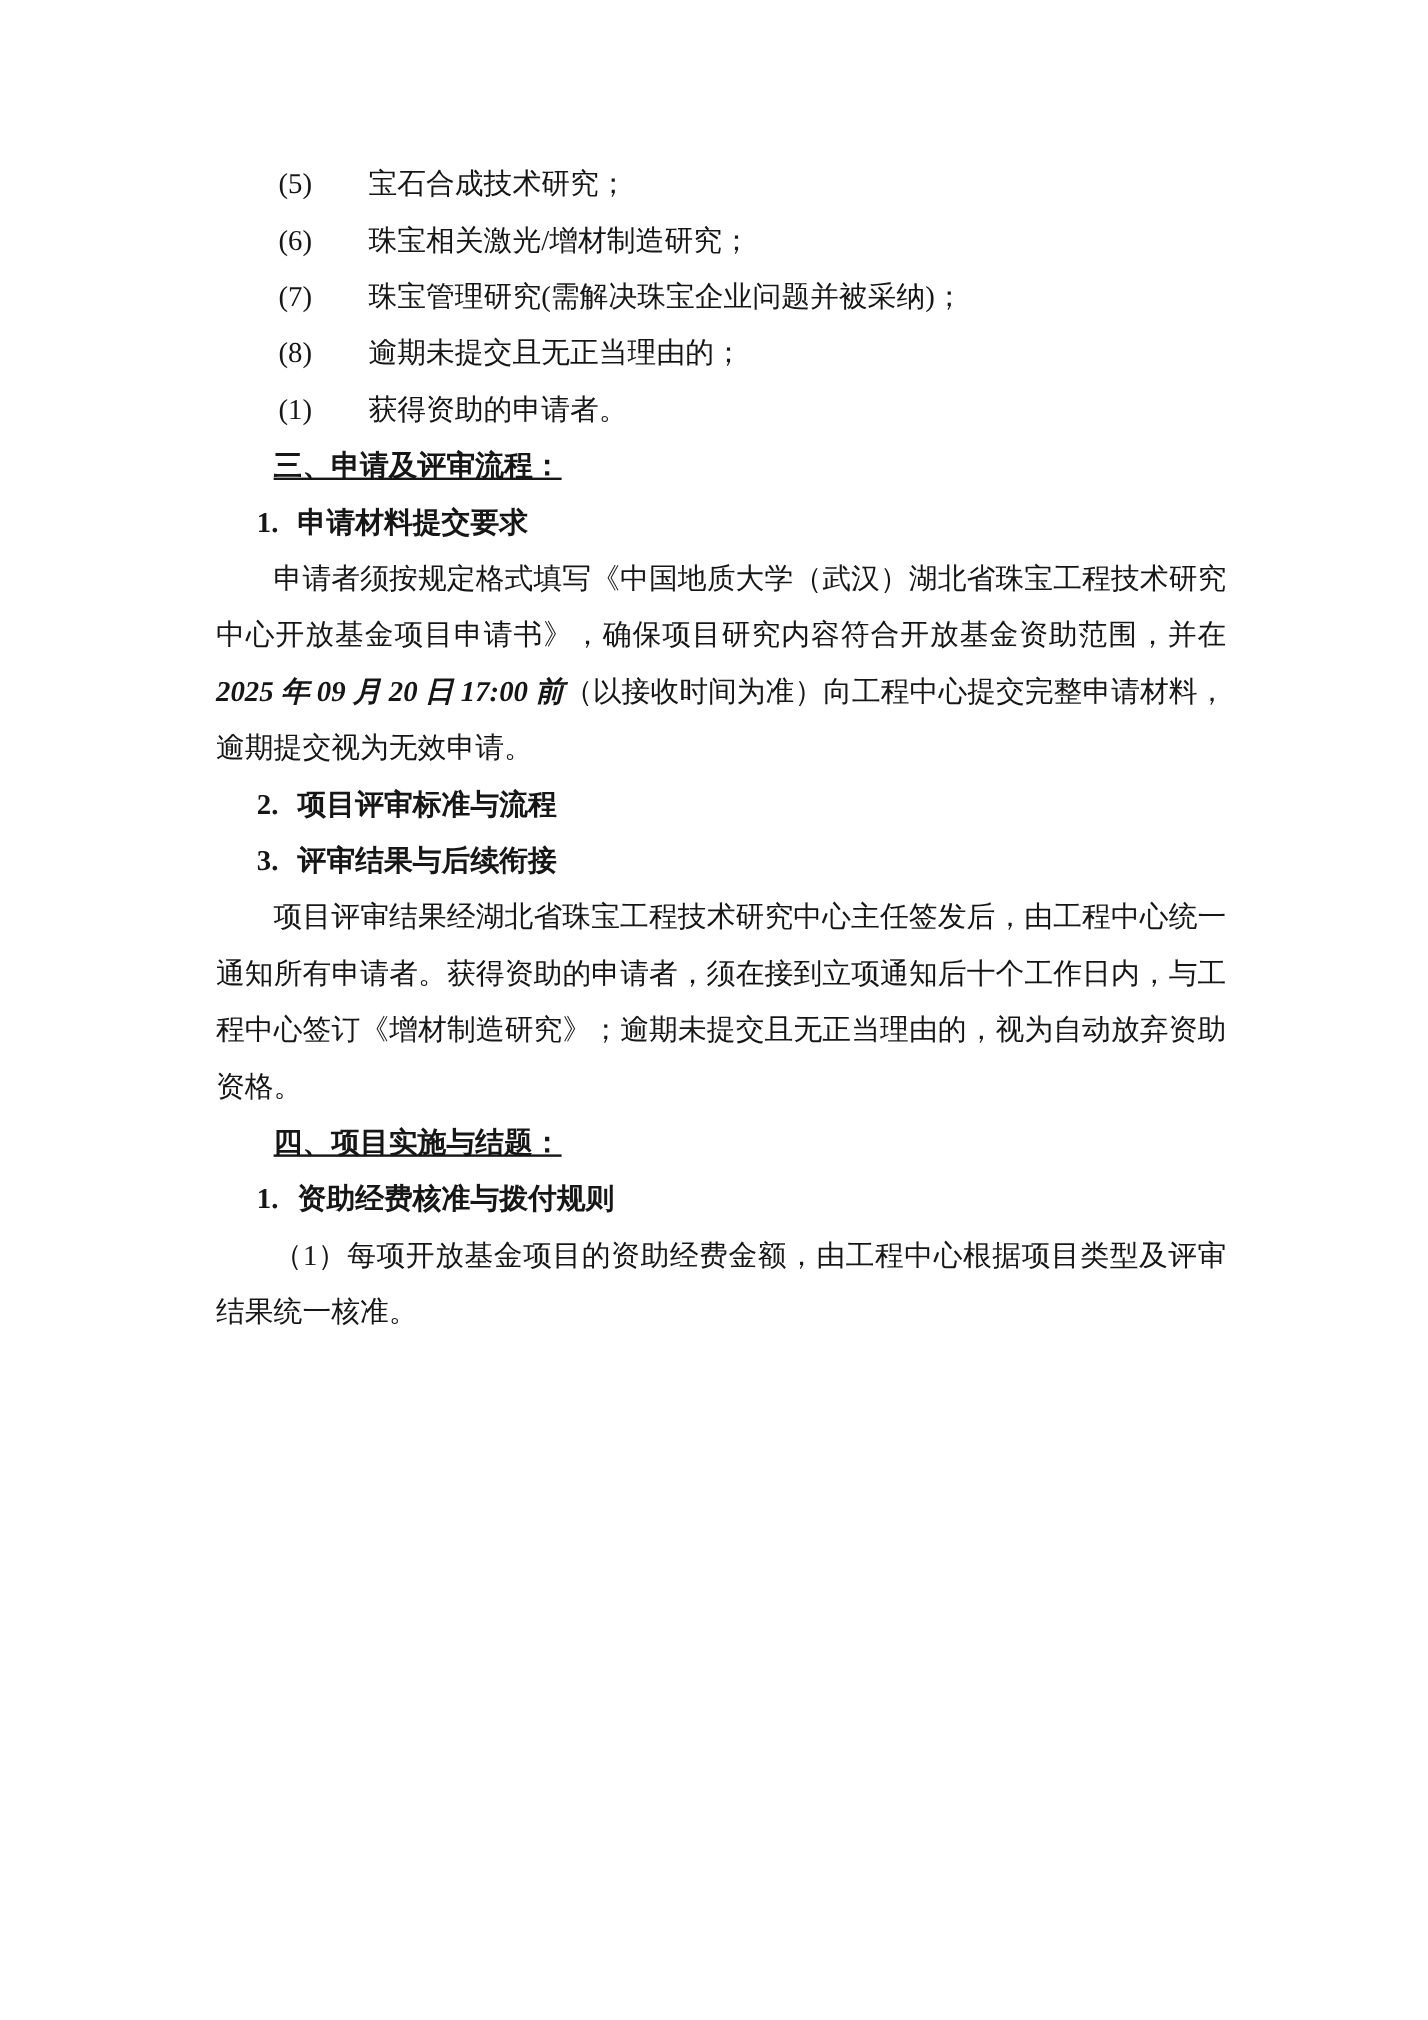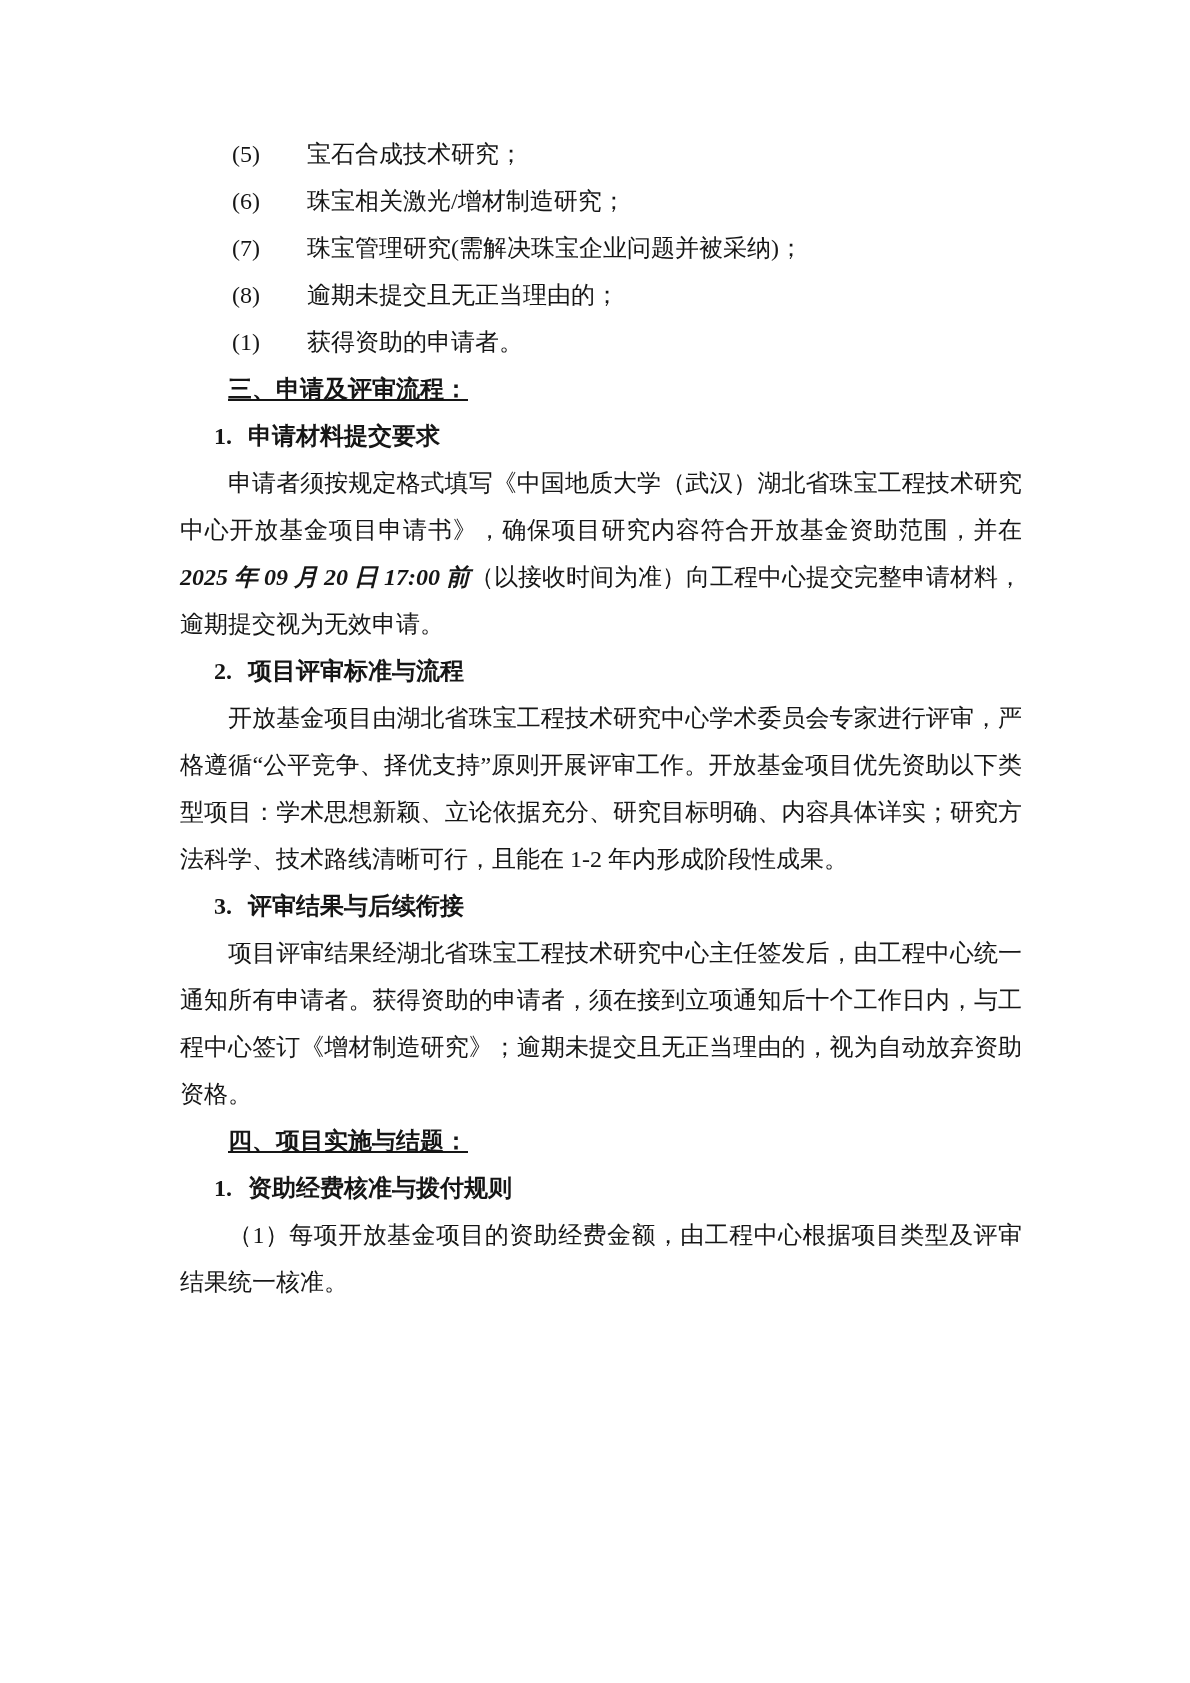--- a/index.html
+++ b/index.html
@@ -75,21 +75,20 @@
       <p class="li"><span class="num">(1)</span><span>获得资助的申请者。</span></p>
     </div>
 
     <div>
       <p class="h2">三、申请及评审流程：</p>
 
       <p class="h3"><span class="subnum">1.</span><span>申请材料提交要求</span></p>
       <p class="para"><span>申请者须按规定格式填写《中国地质大学（武汉）湖北省珠宝工程技术研究中心开放基金项目申请书》，确保项目研究内容符合开放基金资助范围，并在</span><span class="b">2025 年 09 月 20 日 17:00 前</span><span>（以接收时间为准）向工程中心提交完整申请材料，逾期提交视为无效申请。</span></p>
 
       <p class="h3"><span class="subnum">2.</span><span>项目评审标准与流程</span></p>
-      <p class="para">开放基金项目由湖北省珠宝工程技术研究中心学术委员会专家进行评审，严格遵循“公平竞争、择优支持”原则开展评审工作。开放基金项目优先资助以下类型项目：学术思想新颖、立论依据充分、研究目标明确、内容具体详实；研究方法科学、技术路线清晰可行，且能在 1-2 年内形成阶段性成果。</p>
 
       <p class="h3"><span class="subnum">3.</span><span>评审结果与后续衔接</span></p>
       <p class="para">项目评审结果经湖北省珠宝工程技术研究中心主任签发后，由工程中心统一通知所有申请者。获得资助的申请者，须在接到立项通知后十个工作日内，与工程中心签订《增材制造研究》；逾期未提交且无正当理由的，视为自动放弃资助资格。</p>
     </div>
 
     <div>
       <p class="h2">四、项目实施与结题：</p>
 
       <p class="h3"><span class="subnum">1.</span><span>资助经费核准与拨付规则</span></p>
       <p class="para">（1）每项开放基金项目的资助经费金额，由工程中心根据项目类型及评审结果统一核准。</p>

